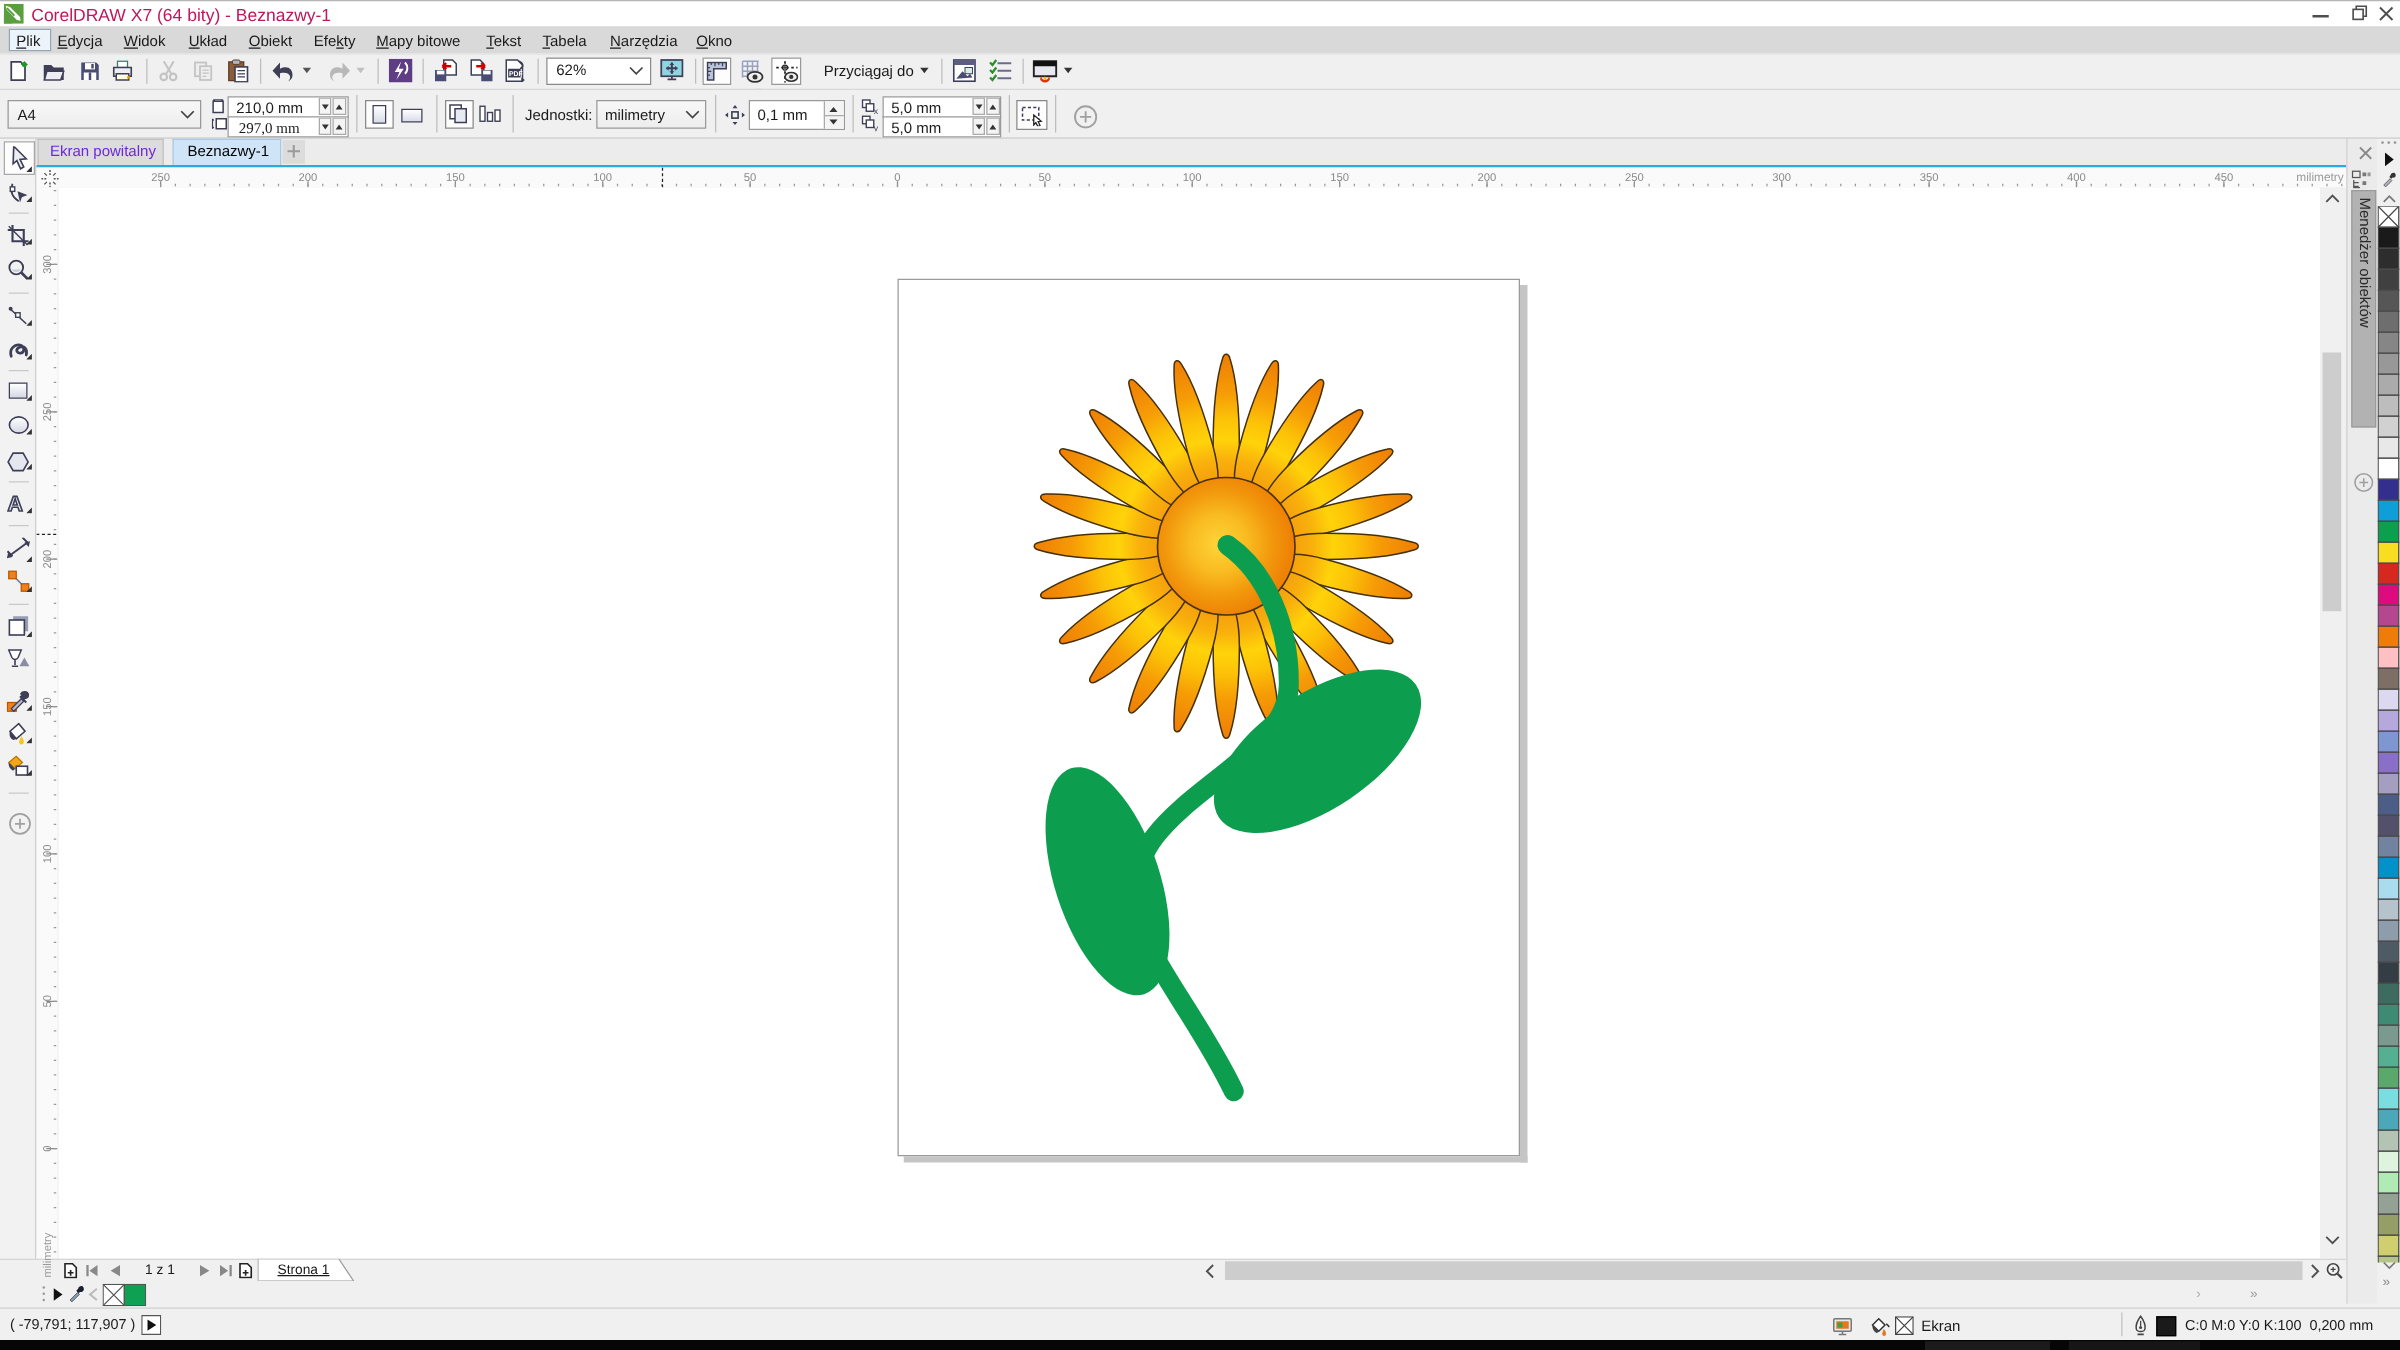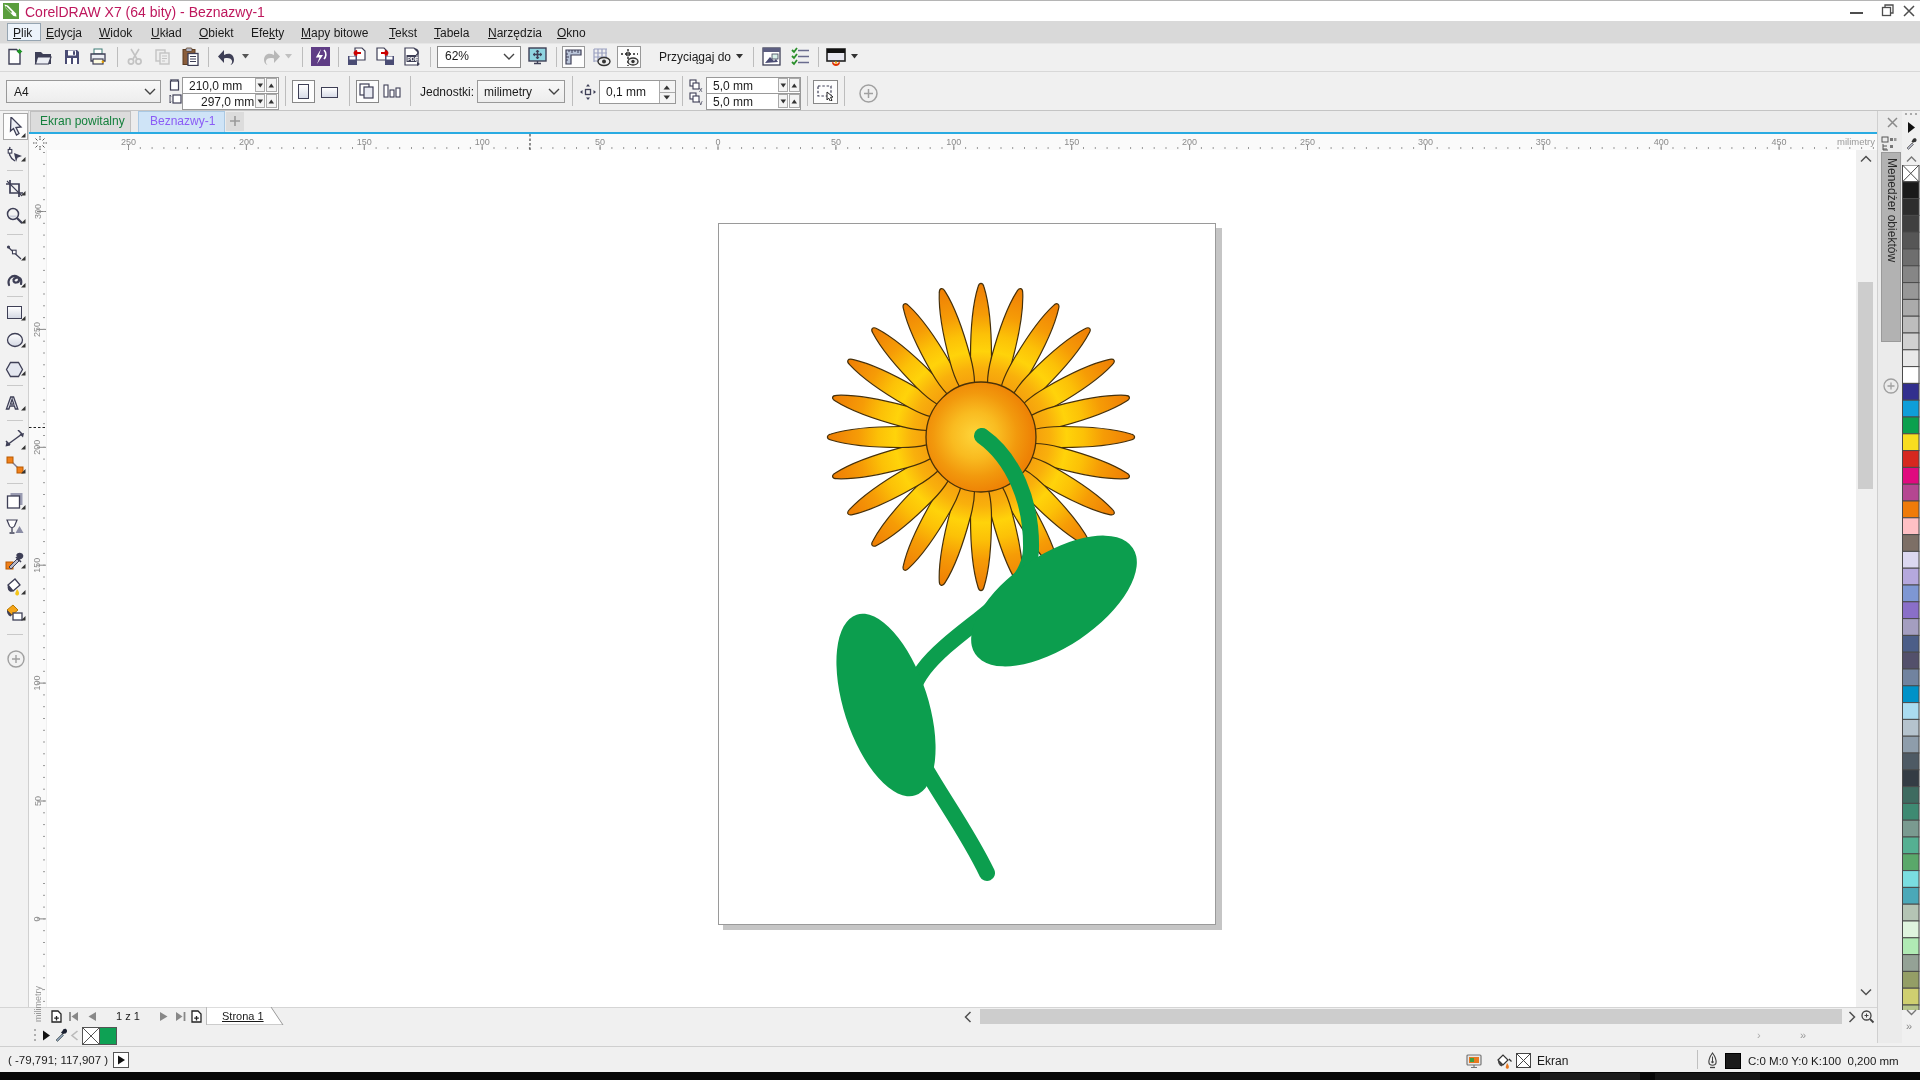--- a/index.html
+++ b/index.html
@@ -178,21 +178,21 @@
   </svg>
 <svg class="abs" style="left:168px;top:79px" width="14" height="25" viewBox="0 0 14 25">
 <rect x="2.5" y="2" width="8" height="9" fill="#fff" stroke="#3e3f56" stroke-width="1.2"></rect>
 <path d="M2.5 0.8 h8 m-8 -0 l1.5 1 m6.5 -1 l-1.5 1" stroke="#3e3f56" stroke-width="0.9" fill="none"></path>
 <rect x="5" y="16" width="8" height="8" fill="#fff" stroke="#3e3f56" stroke-width="1.2"></rect>
 <path d="M2 16 v8 m0 -8 l1 1.5 m-1 6.5 l1 -1.5" stroke="#3e3f56" stroke-width="0.9" fill="none"></path>
 </svg>
 <div class="abs" style="left:182px;top:77px;width:97px;height:33px;background:#fff;border:1px solid #999;"></div>
 <div class="abs" style="left:182px;top:93px;width:97px;height:1px;background:#999;"></div>
 <div class="abs t12" style="left:189px;top:79px;">210,0 mm</div>
-<div class="abs t12" style="left:201px;top:95px;">297,0 mm</div>
+<div class="abs t12" style="left:191px;top:95px;font-family:Liberation Serif, serif;">297,0 mm</div>
 <div class="abs" style="left:255px;top:78px;width:10px;height:14px;border:1px solid #aaa;background:#f4f4f4;"></div>
 <div class="abs" style="left:266px;top:78px;width:11px;height:14px;border:1px solid #aaa;background:#f4f4f4;"></div>
 <svg class="abs" style="left:257px;top:83px" width="7" height="5">
     <path d="M0.5 0.5 h5.5 l-2.7 4 z" fill="#333"></path>
   </svg>
 <svg class="abs" style="left:268px;top:83px" width="7" height="5">
     <path d="M0.5 4.5 h5.5 l-2.7 -4 z" fill="#333"></path>
   </svg>
 <div class="abs" style="left:255px;top:94px;width:10px;height:14px;border:1px solid #aaa;background:#f4f4f4;"></div>
 <div class="abs" style="left:266px;top:94px;width:11px;height:14px;border:1px solid #aaa;background:#f4f4f4;"></div>
@@ -276,23 +276,23 @@
 <rect x="2" y="3" width="13" height="10" fill="none" stroke="#3e3f56" stroke-width="1.2" stroke-dasharray="2.5 1.8"></rect>
 <path d="M11 9 l6 5 l-2.5 0.3 l1.5 3 l-1.8 0.8 l-1.5 -3 l-1.7 1.9 z" fill="#fff" stroke="#222" stroke-width="1"></path>
 </svg>
 <div class="abs" style="left:844px;top:76px;width:1px;height:30px;background:#bdbdbd;"></div>
 <svg class="abs" style="left:859px;top:84px" width="19" height="19" viewBox="0 0 19 19">
 <circle cx="9.5" cy="9.5" r="8.5" fill="none" stroke="#a0a0a0" stroke-width="1.5"></circle>
 <path d="M9.5 5 v9 M5 9.5 h9" stroke="#a0a0a0" stroke-width="1.5"></path>
 </svg>
 <div class="abs" style="left:29px;top:111px;width:1848px;height:21px;background:#ececec;"></div>
 <div class="abs" style="left:30px;top:111px;width:101px;height:21px;background:#dcdcdc;border:1px solid #c0c0c0;border-bottom:none;"></div>
-<div class="abs t12" style="left:40px;top:114px;color:#15803d;">Ekran powitalny</div>
+<div class="abs t12" style="left:40px;top:114px;color:#6d28d9;">Ekran powitalny</div>
 <div class="abs" style="left:138px;top:111px;width:87px;height:21px;background:#cfe4f7;border:1px solid #aac9e4;border-bottom:none;"></div>
-<div class="abs t12" style="left:150px;top:114px;color:#8b5cf6;">Beznazwy-1</div>
+<div class="abs t12" style="left:150px;top:114px;color:#000000;">Beznazwy-1</div>
 <div class="abs" style="left:226px;top:112px;width:18px;height:19px;background:#dcdcdc;"></div>
 <svg class="abs" style="left:229px;top:115px" width="12" height="12">
     <path d="M6 1 v10 M1 6 h10" stroke="#9a9a9a" stroke-width="1.6"></path>
   </svg>
 <div class="abs" style="left:29px;top:132px;width:1848px;height:2px;background:#29abe2;"></div>
 <div class="abs" style="left:46px;top:134px;width:1831px;height:16px;background:#fafafa;"></div>
 <div class="abs" style="left:29px;top:134px;width:17px;height:16px;background:#fafafa;"></div>
 <svg class="abs" style="left:33px;top:136px" width="14" height="14" viewBox="0 0 14 14">
 <path d="M7 0 v4 M7 10 v4 M0 7 h4 M10 7 h4" stroke="#555" stroke-width="1.2" stroke-dasharray="1.5 1"></path>
 <path d="M2.5 2.5 l2 2 M11.5 2.5 l-2 2 M2.5 11.5 l2 -2 M11.5 11.5 l-2 -2" stroke="#555" stroke-width="1"></path>

